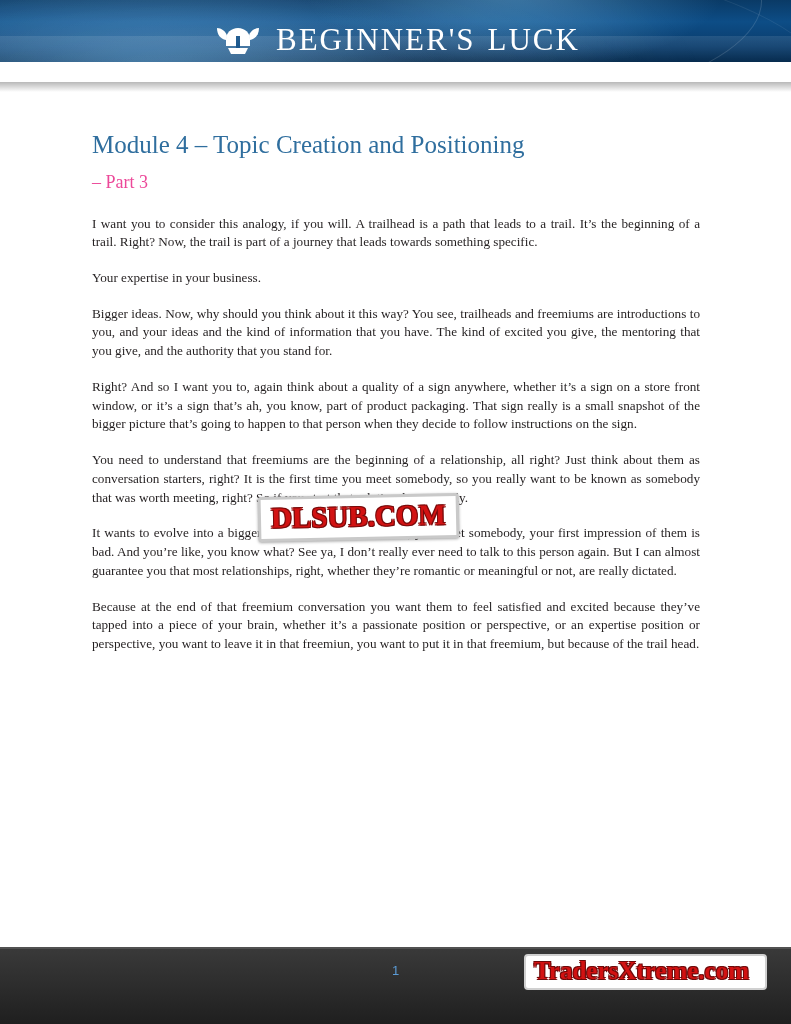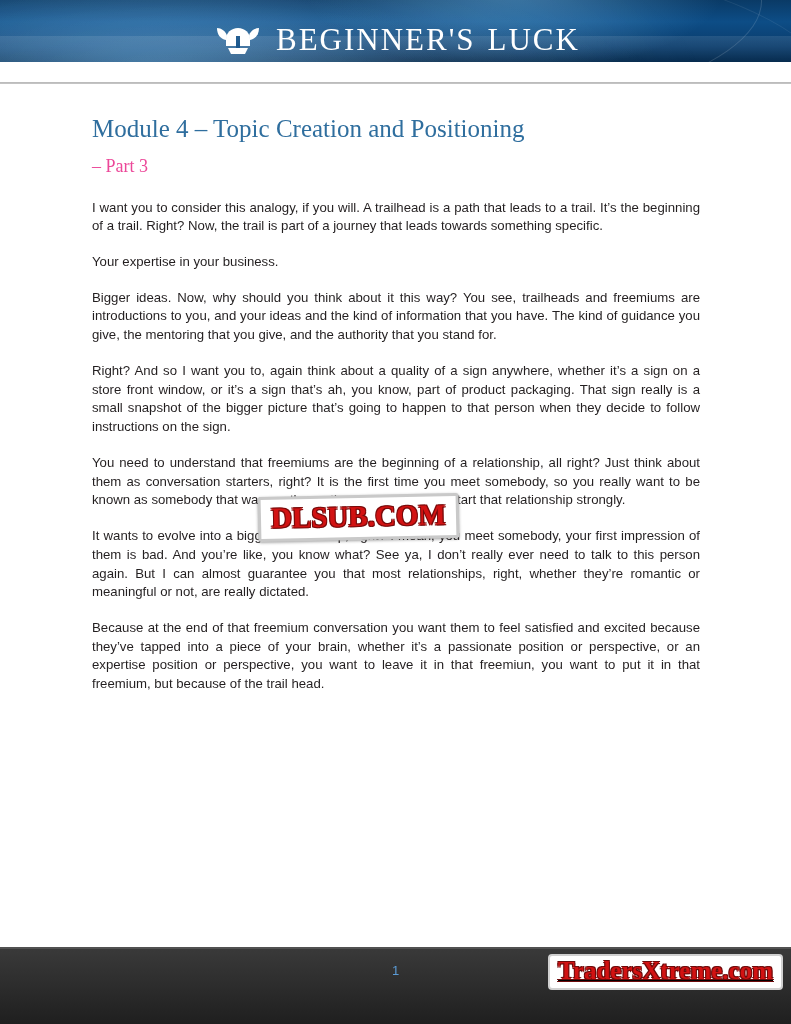--- a/index.html
+++ b/index.html
@@ -88,21 +88,21 @@
   .header-shadow {
     position: absolute;
     left: 0; top: 82px;
     width: 791px; height: 10px;
     background: linear-gradient(180deg, rgba(0,0,0,0.28), rgba(0,0,0,0));
   }
 
   
   .page {
     position: absolute;
-    left: 0; top: 84px;
+    left: 0; top: 100px;
     width: 791px;
     height: 855px;
     background: #ffffff;
   }
   .content {
     position: absolute;
     left: 92px;
     top: 30px;
     width: 608px;
   }
@@ -115,21 +115,21 @@
     font-weight: normal;
   }
   .doc-subtitle {
     font-family: "Liberation Serif", serif;
     color: #ec4899;
     font-size: 18px;
     margin: 12px 0 22px 0;
     font-weight: normal;
   }
   p.body {
-    font-family: Liberation Sans, sans-serif;
+    font-family: Liberation Serif, serif;
     font-size: 13.2px;
     line-height: 1.42;
     color: #231f20;
     text-align: justify;
     margin: 0 0 17px 0;
   }
 
   
   .watermark {
     position: absolute;
@@ -169,26 +169,25 @@
     position: absolute;
     left: 0; top: 16px;
     width: 791px;
     text-align: center;
     color: #5b9bd5;
     font-family: "Liberation Sans", sans-serif;
     font-size: 13px;
   }
   .footer-brand {
     position: absolute;
-    right: 8px; top: 7px;
+    right: 24px; top: 7px;
     background: #ffffff;
     border: 2px solid #d0d0d0;
     border-radius: 4px;
-    padding: 1px 8px 3px 8px;
-    text-decoration: underline;
+    padding: 1px 16px 3px 8px;
   }
   .footer-brand span {
     font-family: "Liberation Serif", serif;
     font-size: 25px;
     font-weight: bold;
     color: #d21212;
     text-shadow:
       -1px -1px 0 #6e0a0a, 1px -1px 0 #6e0a0a,
       -1px  1px 0 #6e0a0a, 1px  1px 0 #6e0a0a;
   }
@@ -219,21 +218,21 @@
 <div class="header-shadow"></div>
 
 <div class="page">
   <div class="content">
 
     <h1 class="doc-title">Module 4 – Topic Creation and Positioning</h1>
     <div class="doc-subtitle">– Part 3</div>
 
     <p class="body">I want you to consider this analogy, if you will. A trailhead is a path that leads to a trail. It’s the beginning of a trail. Right? Now, the trail is part of a journey that leads towards something specific.</p>
     <p class="body">Your expertise in your business.</p>
-    <p class="body">Bigger ideas. Now, why should you think about it this way? You see, trailheads and freemiums are introductions to you, and your ideas and the kind of information that you have. The kind of guidance you give, the mentoring that you give, and the authority that you stand for.</p>
+    <p class="body">Bigger ideas. Now, why should you think about it this way? You see, trailheads and freemiums are introductions to you, and your ideas and the kind of information that you have. The kind of excited you give, the mentoring that you give, and the authority that you stand for.</p>
     <p class="body">Right? And so I want you to, again think about a quality of a sign anywhere, whether it’s a sign on a store front window, or it’s a sign that’s ah, you know, part of product packaging. That sign really is a small snapshot of the bigger picture that’s going to happen to that person when they decide to follow instructions on the sign.</p>
     <p class="body">You need to understand that freemiums are the beginning of a relationship, all right? Just think about them as conversation starters, right? It is the first time you meet somebody, so you really want to be known as somebody that was worth meeting, right? So if you start that relationship strongly.</p>
     <p class="body">It wants to evolve into a bigger relationship, right? I mean, you meet somebody, your first impression of them is bad. And you’re like, you know what? See ya, I don’t really ever need to talk to this person again. But I can almost guarantee you that most relationships, right, whether they’re romantic or meaningful or not, are really dictated.</p>
     <p class="body">Because at the end of that freemium conversation you want them to feel satisfied and excited because they’ve tapped into a piece of your brain, whether it’s a passionate position or perspective, or an expertise position or perspective, you want to leave it in that freemiun, you want to put it in that freemium, but because of the trail head.</p>
 
   </div>
 </div>
 
 <div class="watermark">
   <span>DLSUB.COM</span>

